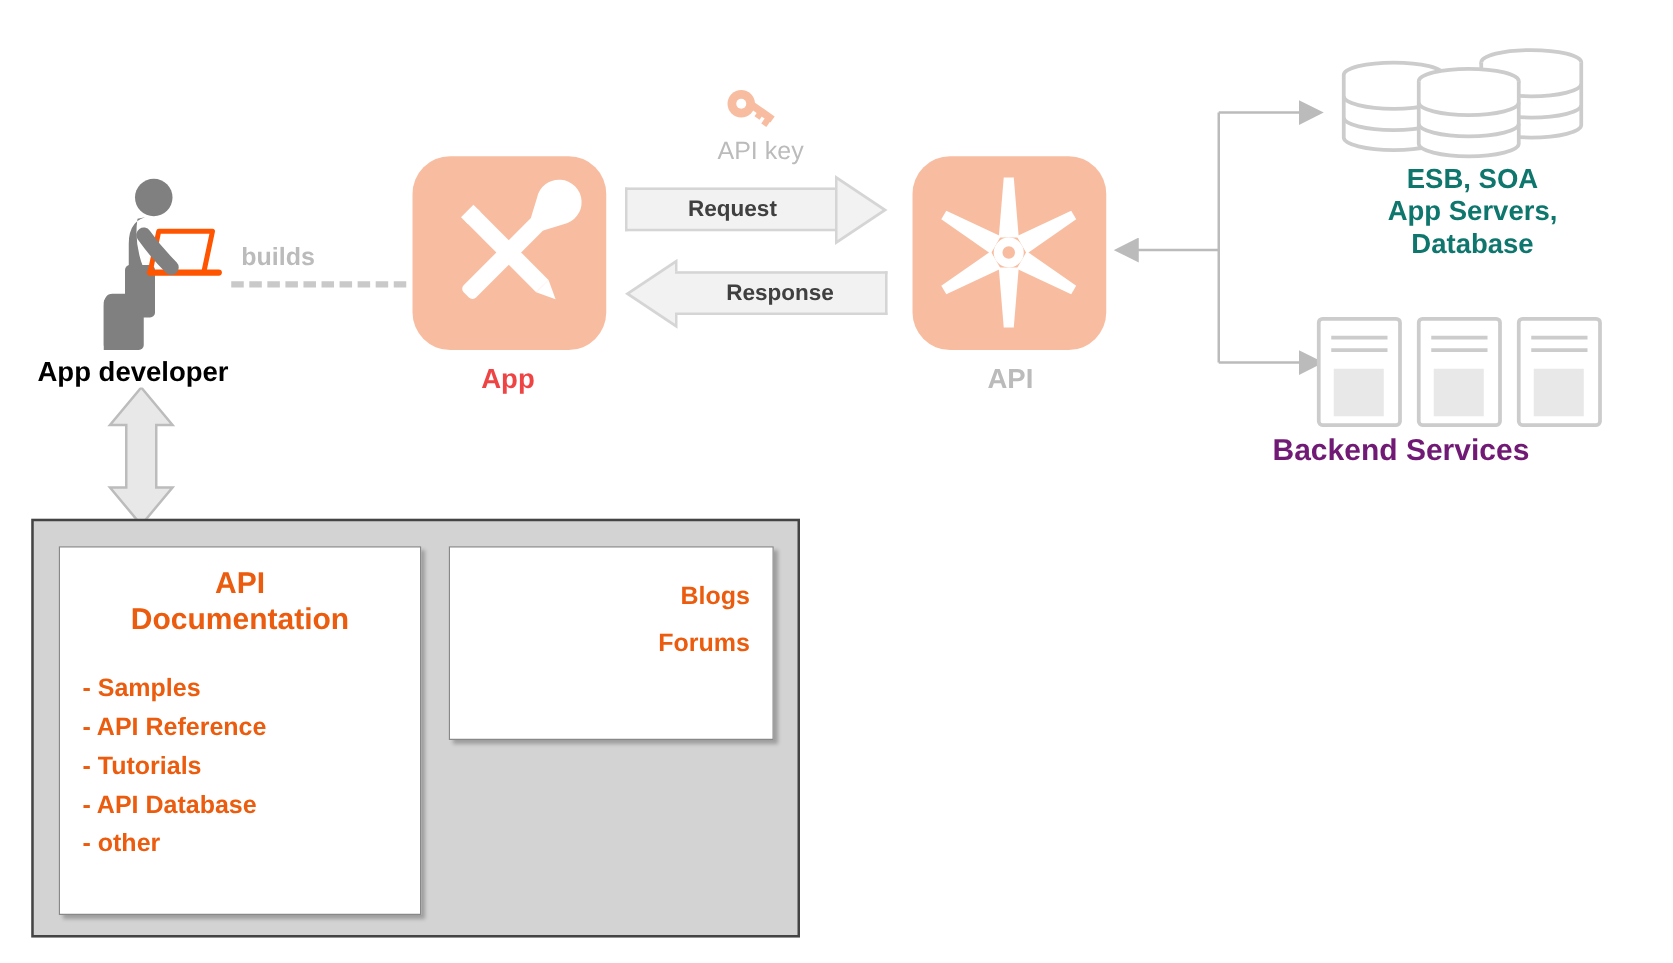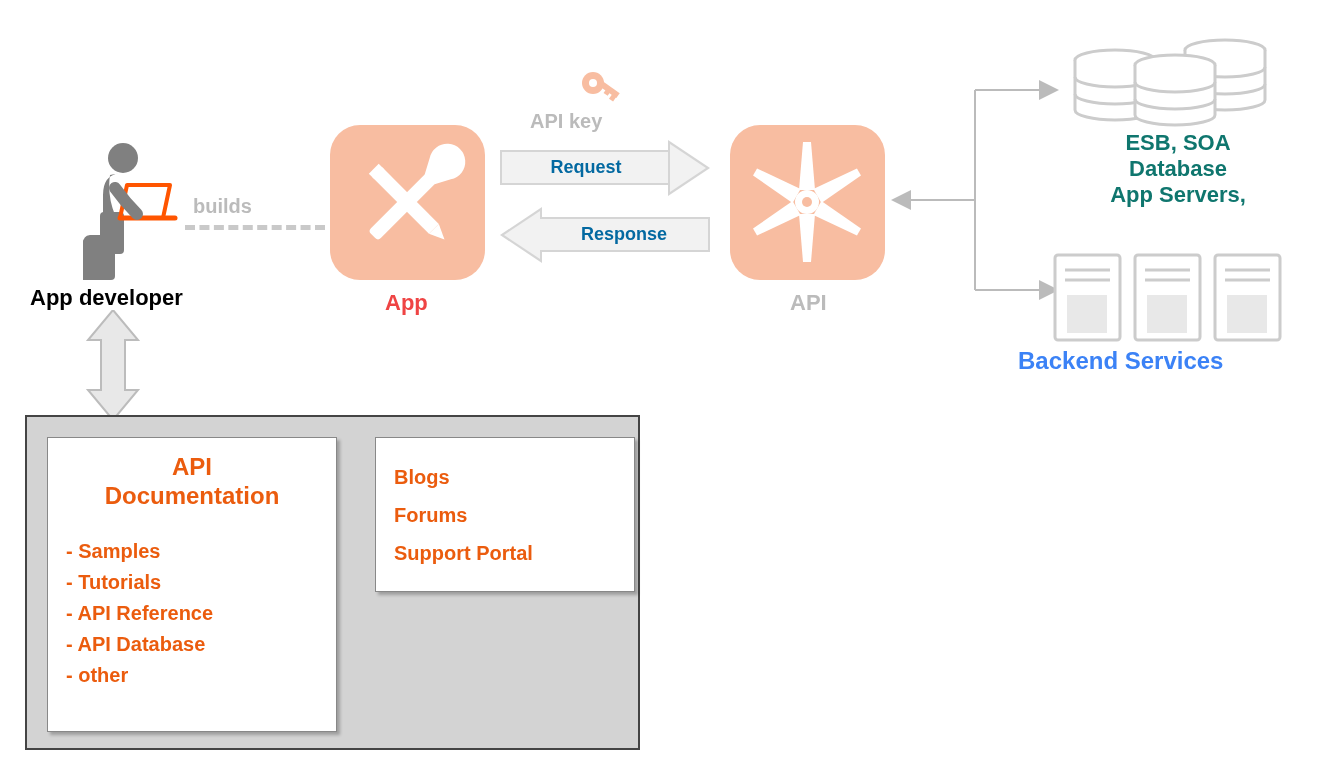--- a/index.html
+++ b/index.html
@@ -104,21 +104,21 @@
     height: 55px;
   }
   .arrow-body {
     position: absolute;
     left: 0;
     top: 10px;
     height: 35px;
     width: 170px;
     background: #f2f2f2;
     border: 2px solid #d5d5d5;
-    color: #0369a1;
+    color: #404040;
     font-weight: bold;
     font-size: 18px;
     display: flex;
     align-items: center;
     justify-content: center;
   }
   .arrow-head-right {
     position: absolute;
     left: 168px;
     top: 0;
@@ -154,24 +154,24 @@
     border-bottom: 24px solid transparent;
     border-right: 36px solid #f2f2f2;
   }
   .req-arrow { left: 500px; top: 140px; }
   .req-arrow .arrow-body { border-right: none; }
   .resp-arrow { left: 540px; top: 207px; }
   .resp-arrow .arrow-body { border-left: none; }
 
   
   .key-label {
-    left: 530px;
+    left: 574px;
     top: 110px;
     font-size: 20px;
-    font-weight: bold;
+    font-weight: normal;
     color: #bbbbbb;
   }
   .key-icon {
     position: absolute;
     left: 578px;
     top: 68px;
   }
 
   
   .backend-top-label {
@@ -181,21 +181,21 @@
     font-weight: bold;
     color: #0f766e;
     text-align: center;
     width: 240px;
   }
   .backend-bottom-label {
     left: 1018px;
     top: 347px;
     font-size: 24px;
     font-weight: bold;
-    color: #3b82f6;
+    color: #701a75;
   }
 
   
   .db-group {
     position: absolute;
     left: 1070px;
     top: 35px;
   }
   .servers-group {
     position: absolute;
@@ -233,25 +233,25 @@
     box-shadow: 3px 3px 3px rgba(0,0,0,0.25);
     padding: 15px 18px;
   }
   .doc-left {
     left: 20px;
     top: 20px;
     width: 290px;
     height: 295px;
   }
   .doc-right {
-    left: 348px;
+    left: 332px;
     top: 20px;
     width: 260px;
     height: 155px;
-    text-align: left;
+    text-align: right;
   }
   .doc-title {
     font-size: 24px;
     font-weight: bold;
     text-align: center;
     line-height: 1.2;
   }
   .doc-list {
     margin-top: 25px;
     font-size: 20px;
@@ -384,22 +384,22 @@
           <ellipse cx="40" cy="10" rx="40" ry="10"></ellipse>
           <path d="M0 10 L0 60 A40 10 0 0 0 80 60 L80 10"></path>
           <path d="M0 27 A40 10 0 0 0 80 27" fill="none"></path>
           <path d="M0 44 A40 10 0 0 0 80 44" fill="none"></path>
         </g>
       </g>
     </svg>
   </div>
   <div class="node backend-top-label">
     <div>ESB, SOA</div>
+    <div>App Servers,</div>
     <div>Database</div>
-    <div>App Servers,</div>
   </div>
 
   <div class="servers-group">
     <svg width="240" height="95" viewBox="0 0 240 95">
       <g fill="#ffffff" stroke="#cccccc" stroke-width="3">
         <g transform="translate(5,5)">
           <rect x="0" y="0" width="65" height="85" rx="3"></rect>
           <line x1="10" y1="15" x2="55" y2="15"></line>
           <line x1="10" y1="25" x2="55" y2="25"></line>
           <rect x="12" y="40" width="40" height="38" fill="#e8e8e8" stroke="none"></rect>
@@ -428,26 +428,25 @@
   </div>
 
   <div class="docs-box">
     <div class="inner-box doc-left">
       <div class="doc-title orange">
         <span>API</span><br>
         <span>Documentation</span>
       </div>
       <div class="doc-list orange">
         <div>- Samples</div>
+        <div>- API Reference</div>
         <div>- Tutorials</div>
-        <div>- API Reference</div>
         <div>- API Database</div>
         <div>- other</div>
       </div>
     </div>
     <div class="inner-box doc-right">
       <div class="rt-item orange">Blogs</div>
       <div class="rt-item orange">Forums</div>
-      <div class="rt-item orange">Support Portal</div>
     </div>
   </div>
 
 </div>
 
 </body></html>

